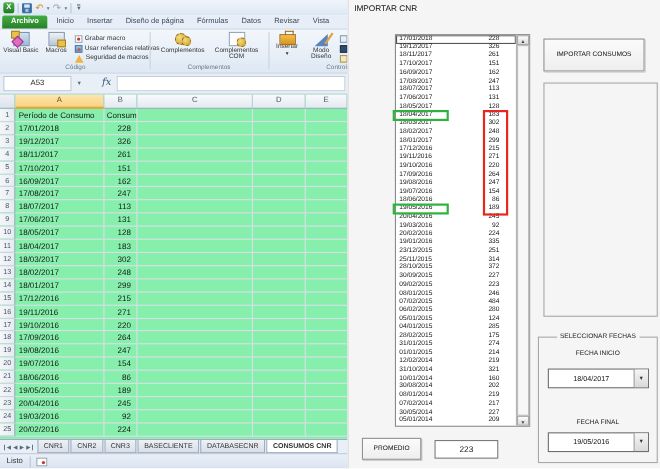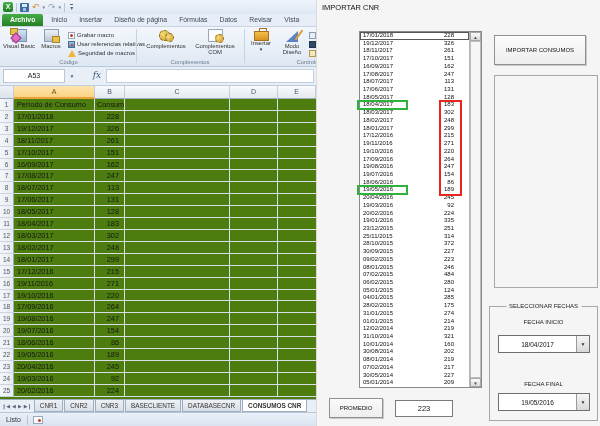--- a/index.html
+++ b/index.html
@@ -71,21 +71,21 @@
   
   #fbar{position:absolute;left:0;top:67px;width:316px;height:19px;background:#e9eff7;border-bottom:1px solid #bfccdd;}
   #nameBox{position:absolute;left:3px;top:2px;width:62px;height:14px;background:#fff;border:1px solid #b9c6d8;
      font-size:7px;line-height:12px;text-align:center;color:#222;}
   #nameCaret{position:absolute;left:67px;top:2px;width:10px;height:14px;font-size:5px;color:#5a6878;text-align:center;line-height:14px;}
   #fxBtn{position:absolute;left:90px;top:2px;width:14px;height:14px;font-family:"DejaVu Serif",serif;
      font-style:italic;font-size:9px;color:#3c5a7a;text-align:center;line-height:13px;}
   #formulaInput{position:absolute;left:106px;top:2px;width:208px;height:14px;background:#fff;border:1px solid #c2cfe0;}
 
   
-  #grid{position:absolute;left:0;top:86px;width:316px;height:313px;background:#4d7c0f;overflow:hidden;}
+  #grid{position:absolute;left:0;top:86px;width:316px;height:313px;background:#86efac;overflow:hidden;}
   #colHeaders{display:flex;height:13px;}
   .chead{border-right:1px solid #c3ccd9;border-bottom:1px solid #9fadc0;
      background:linear-gradient(#f8fafc,#e4e9f0);font-size:7px;color:#4a5668;text-align:center;line-height:12px;}
   .chead.corner{width:14px;background:linear-gradient(#eef1f6,#dde3ec);}
   .chead.active{background:linear-gradient(#fde6ad,#fbd284);border-bottom:2px solid #e9a33b;color:#6a4f1a;}
   .grow{display:flex;height:11.92px;}
   .rnum{width:14px;border-right:1px solid #9fadc0;border-bottom:1px solid #ccd4df;
      background:linear-gradient(90deg,#f4f6f9,#e7ebf1);font-size:6.5px;color:#4a5668;text-align:center;line-height:11.5px;}
   .cell{border-right:1px solid #d9dfe8;border-bottom:1px solid #d9dfe8;font-size:7.3px;color:#161616;
      line-height:11.5px;white-space:nowrap;overflow:hidden;}

